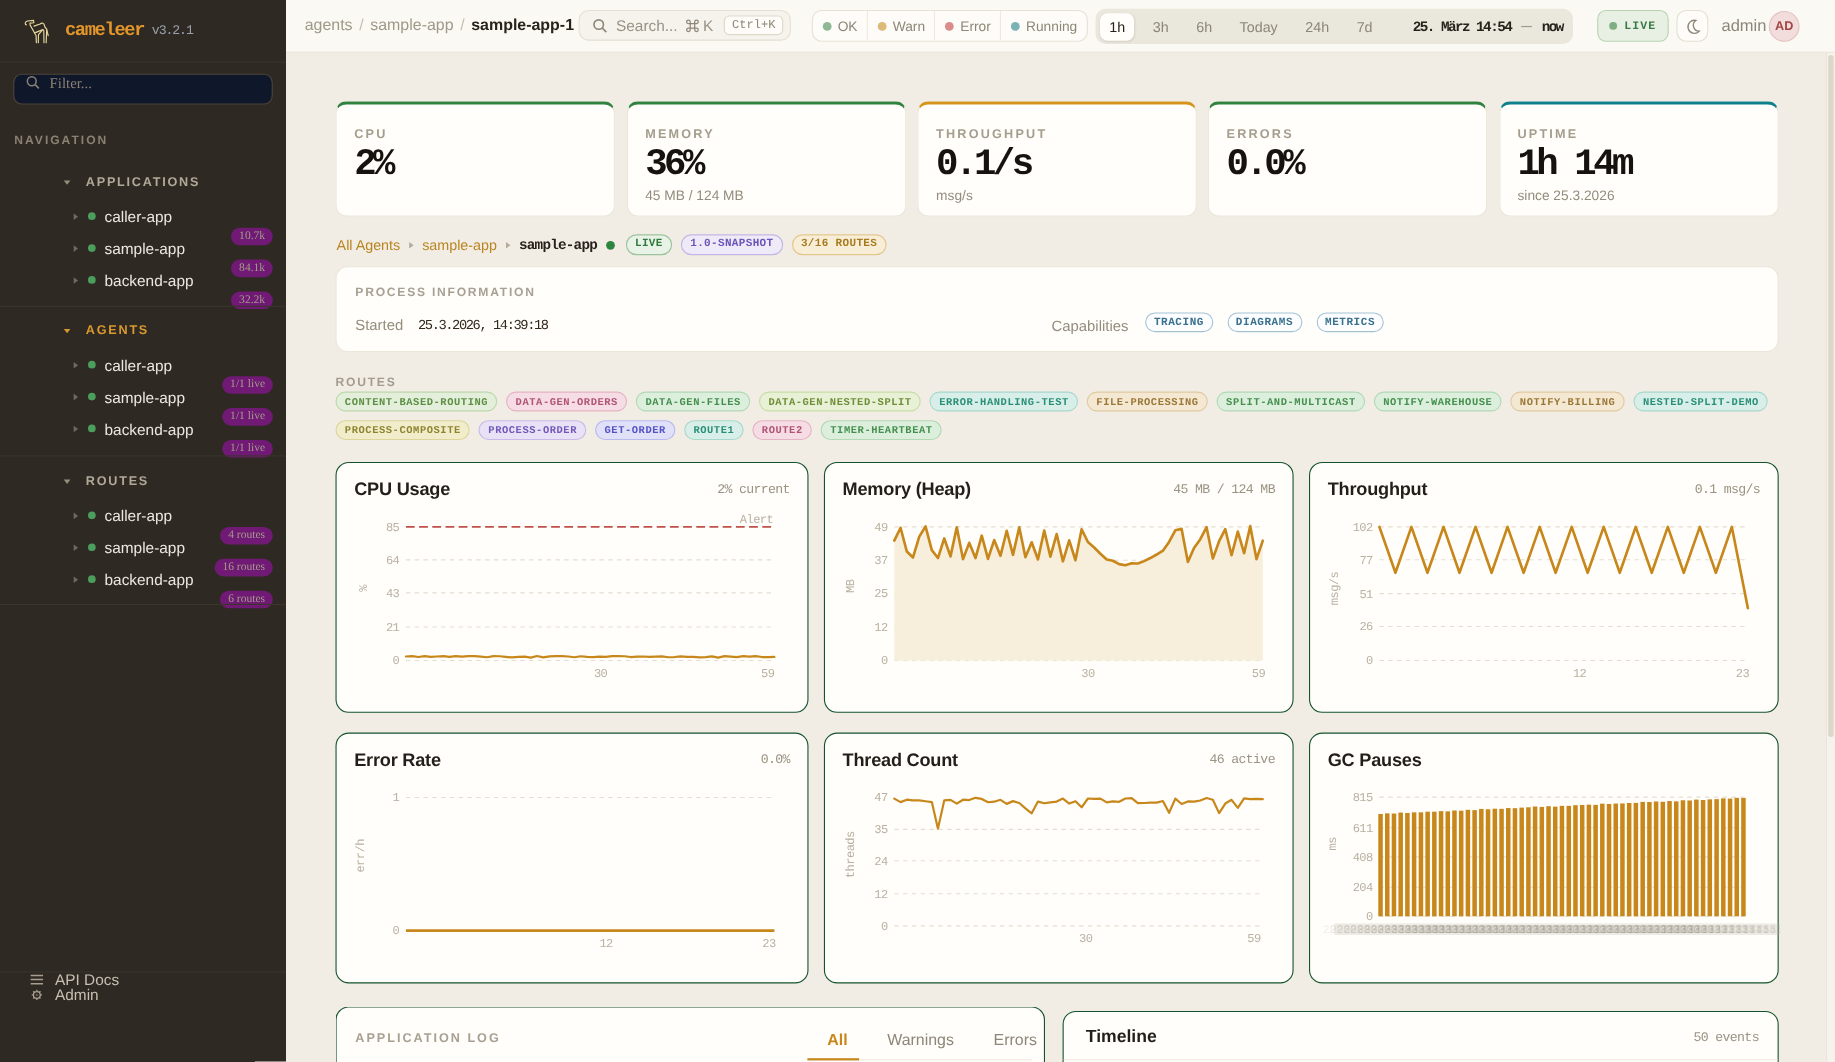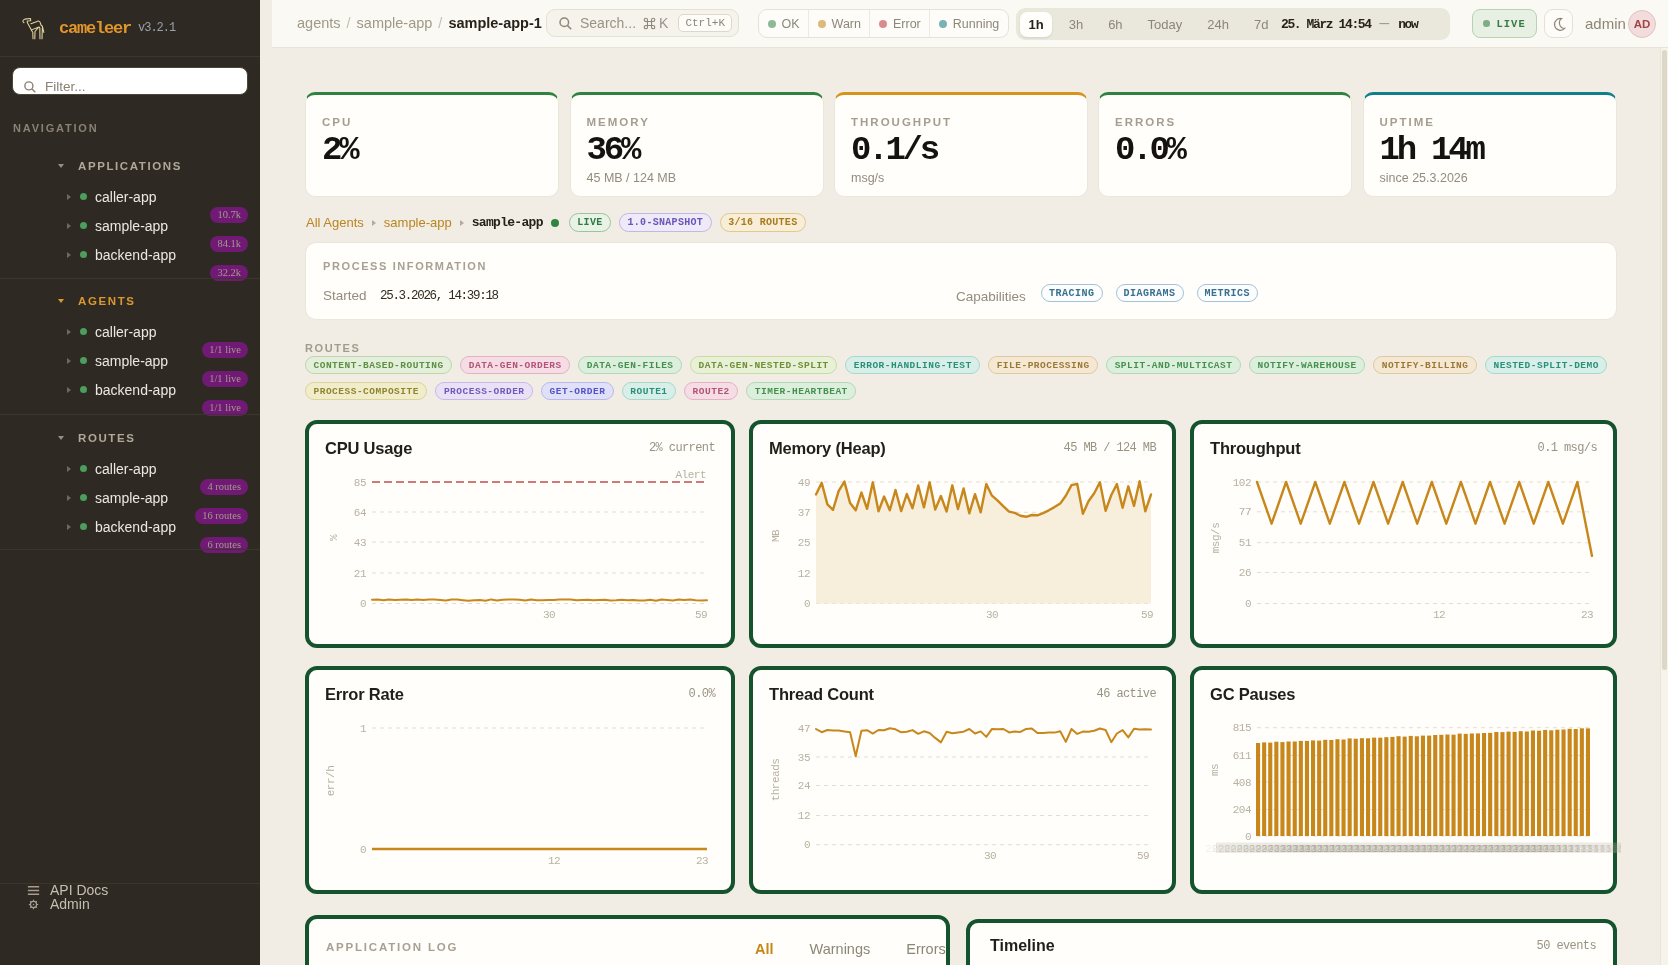--- a/index.html
+++ b/index.html
@@ -2,50 +2,50 @@
 <html><head><meta charset="utf-8">
 <style>
 * { margin:0; padding:0; box-sizing:border-box; }
 html,body { width:1668px; height:965px; overflow:hidden; font-family:"Liberation Sans",sans-serif; background:#f1ede5; }
 
 
 #side { position:fixed; left:0; top:0; width:260px; height:965px; background:#2e2923; z-index:5; }
 #logo { height:57px; display:flex; align-items:center; padding-left:19px; border-bottom:1px solid #3b352c; }
 #logo b { font-family:"Liberation Mono",monospace; color:#e2952a; font-size:17px; font-weight:bold; margin-left:9px; letter-spacing:-1.2px; }
 #logo i { font-family:"Liberation Mono",monospace; color:#99a0ab; font-size:12px; letter-spacing:-1px; font-style:normal; margin-left:7px; }
-#filter { position:absolute; left:12px; right:12px; top:67px; height:28px; background:#ffffff; border:1px solid #4c4539; border-radius:8px; display:flex; align-items:flex-end; padding-left:10px; gap:8px; color:#8a8173; font-size:13.5px; }
+#filter { position:absolute; left:12px; right:12px; top:67px; height:28px; background:#0f172a; border:1px solid #4c4539; border-radius:8px; display:flex; align-items:flex-start; padding-left:10px; gap:8px; color:#8a8173; font-size:13.5px;font-family:Liberation Serif, serif; }
 .shead { font-size:11px; font-weight:bold; letter-spacing:1.8px; color:#8a8173; }
 #navlbl { position:absolute; left:13px; top:122px; }
 .sect { position:absolute; left:0; right:0;padding-left:44px; }
 .sect .stitle { display:flex; align-items:center; padding-left:14px; height:20px; }
 .sect .stitle .t { font-size:11.5px; font-weight:bold; letter-spacing:1.6px; color:#b1a898; margin-left:14px; }
 .nitem { display:flex; align-items:center; height:29px; padding-left:23px; padding-right:12px; }
 .cr { width:0; height:0; border-top:3px solid transparent; border-bottom:3px solid transparent; border-left:4.5px solid #6f6a5e; }
 .cd { width:0; height:0; border-left:3px solid transparent; border-right:3px solid transparent; border-top:4px solid #978e7e; }
 .dot { width:7px; height:7px; border-radius:50%; background:#4b9e5c; margin-left:9px; }
 .nname { color:#ece8df; font-size:14px; margin-left:8px; }
 .nbadge { margin-left:auto; font-family:Liberation Serif, serif; font-size:10.5px; color:#a49b8b; background:#701a75; border-radius:8px; padding:2.5px 7px;margin-top:36px; }
 .sdiv { position:absolute; left:0; right:0; height:1px; background:#3b352c; }
 .bitem { position:absolute; left:0; display:flex; align-items:center; gap:9px; padding-left:26px; color:#c7bfb1; font-size:14px; }
 
 
-#hdr { position:fixed; left:272px; right:0; top:0; height:48px; background:#fbf9f3; border-bottom:1px solid #e8e3d7; z-index:4; }
+#hdr { position:fixed; left:252px; right:0; top:0; height:48px; background:#fbf9f3; border-bottom:1px solid #e8e3d7; z-index:4; }
 #crumbs { position:absolute; left:25px; top:15px; font-size:14.5px; color:#a09888; white-space:nowrap; }
 #crumbs .sep { color:#c6bfb0; margin:0 6px; }
 #crumbs b { color:#27231b; font-weight:bold; }
 #search { position:absolute; left:274px; top:9px; width:193px; height:28px; background:#f6f3ec; border:1px solid #e5e0d4; border-radius:9px; display:flex; align-items:center; padding:0 6px 0 11px; gap:7px; color:#9a9385; font-size:14px; }
 #search kbd { margin-left:auto; font-family:"Liberation Mono",monospace; font-size:11px; color:#8d8678; background:#fdfcf8; border:1px solid #ddd8ca; border-radius:5px; padding:2px 6px; }
 #status { position:absolute; left:486px; top:9px; height:29px; background:#fdfcf8; border:1px solid #e7e2d6; border-radius:9px; display:flex; align-items:center; }
 #status .cell { display:flex; align-items:center; gap:6px; padding:0 8.5px; font-size:12.5px; color:#8d8777; height:100%; white-space:nowrap; }
 #status .cell + .cell { border-left:1px solid #eee9de; }
 #status .d { width:8px; height:8px; border-radius:50%; }
 #times { position:absolute; left:744px; top:8px; width:434px; height:32px; background:#eae7dd; border-radius:9px; display:flex; align-items:center; padding:0; white-space:nowrap; }
 #times .seg { font-size:13px; color:#8d8777; padding:5px 8.5px; margin:0 4px; border-radius:7px; flex-shrink:0; }
-#times .seg.on { background:#fffefb; color:#27231b; font-weight:bold; box-shadow:0 1px 2px rgba(60,50,30,.12); }
-#times .dt { font-family:"Liberation Mono",monospace; font-size:13px; letter-spacing:-1.4px; color:#27231b; margin-left:0; font-weight:bold; flex-shrink:0; }
+#times .seg.on { background:#fffefb; color:#27231b; font-weight:normal; box-shadow:0 1px 2px rgba(60,50,30,.12); }
+#times .dt { font-family:"Liberation Mono",monospace; font-size:13px; letter-spacing:-1.4px; color:#27231b; margin-left:24px; font-weight:bold; flex-shrink:0; }
 #times .dash { color:#a29a8a; margin:0 9px; font-family:"Liberation Mono",monospace; flex-shrink:0; }
 #live { position:absolute; left:1200px; top:9px; height:29px; background:#e7f0e3; border:1px solid #b8d2b4; border-radius:8px; display:flex; align-items:center; gap:7px; padding:0 10px; }
 #live .d { width:6.5px; height:6.5px; border-radius:50%; background:#7fae85; }
 #live span { font-family:"Liberation Mono",monospace; font-size:10.5px; font-weight:bold; letter-spacing:1px; color:#3a7a47; }
 #moonb { position:absolute; left:1272px; top:9px; width:29px; height:29px; background:#fdfcf8; border:1px solid #e5e0d4; border-radius:9px; display:flex; align-items:center; justify-content:center; }
 #uname { position:absolute; left:1313px; top:15px; font-size:15px; color:#8d8678; }
 #avatar { position:absolute; left:1356px; top:10px; width:28px; height:28px; border-radius:50%; background:#f2dcdc; border:1px solid #e3c2c2; display:flex; align-items:center; justify-content:center; font-size:11.5px; font-weight:bold; color:#a34545; }
 
 
 #main { position:fixed; left:260px; top:48px; right:0; bottom:0; background:#f1ede5; }
@@ -68,21 +68,21 @@
 #proc .st { position:absolute; left:17px; top:45px; font-size:13.5px; color:#948c7c; }
 #proc .ts { position:absolute; left:74px; top:46px; font-family:"Liberation Mono",monospace; font-size:12.5px; letter-spacing:-1.3px; color:#33291c; }
 #proc .cap { position:absolute; left:650px; top:46px; font-size:13.5px; color:#948c7c; }
 #proc .cpills { position:absolute; left:735px; top:41px; display:flex; gap:13px; }
 .bluepill { font-family:"Liberation Mono",monospace; font-size:10px; font-weight:bold; letter-spacing:0.5px; color:#39718f; border:1px solid #a5c2d4; background:#fcfdfe; border-radius:9px; padding:2.5px 7px; }
 
 #routeslbl { position:absolute; top:294px; font-size:11px; font-weight:bold; letter-spacing:1.6px; color:#a39b8d; }
 #chips { position:absolute; top:308px; width:1316px; display:flex; flex-wrap:wrap; gap:8px 8px; }
 .chip { font-family:"Liberation Mono",monospace; font-size:9.5px; font-weight:bold; letter-spacing:0.5px; border-radius:9px; border:1px solid; padding:2.5px 7.5px; white-space:nowrap; }
 
-.card { position:absolute; background:#fffefb; border:4px solid #14532d; border-radius:12px; }
+.card { position:absolute; background:#fffefb; border:1px solid #14532d; border-radius:12px; }
 .chart { width:427px; height:228px; }
 .chart .t { position:absolute; left:16px; top:15px; font-size:16.5px; font-weight:bold; color:#221e18; letter-spacing:-0.2px; }
 .chart .v { position:absolute; right:16px; top:17px; font-family:"Liberation Mono",monospace; font-size:12px; letter-spacing:-0.6px; color:#9a9383; }
 .plot { position:absolute; left:0; top:0; }
 .ax { font-family:"Liberation Mono",monospace; font-size:11px; letter-spacing:-0.5px; fill:#b9b1a1; }
 
 #applog { left:0; top:867px; width:645px; height:120px; border-radius:12px; }
 #applog .l { position:absolute; left:17px; top:22px; font-size:11.5px; font-weight:bold; letter-spacing:1.8px; color:#a8a092; }
 #applog .tabs { position:absolute; left:428px; top:13px; display:flex; }
 #applog .tab { font-size:14.5px; color:#8d8777; padding:9px 18px 12px; }

